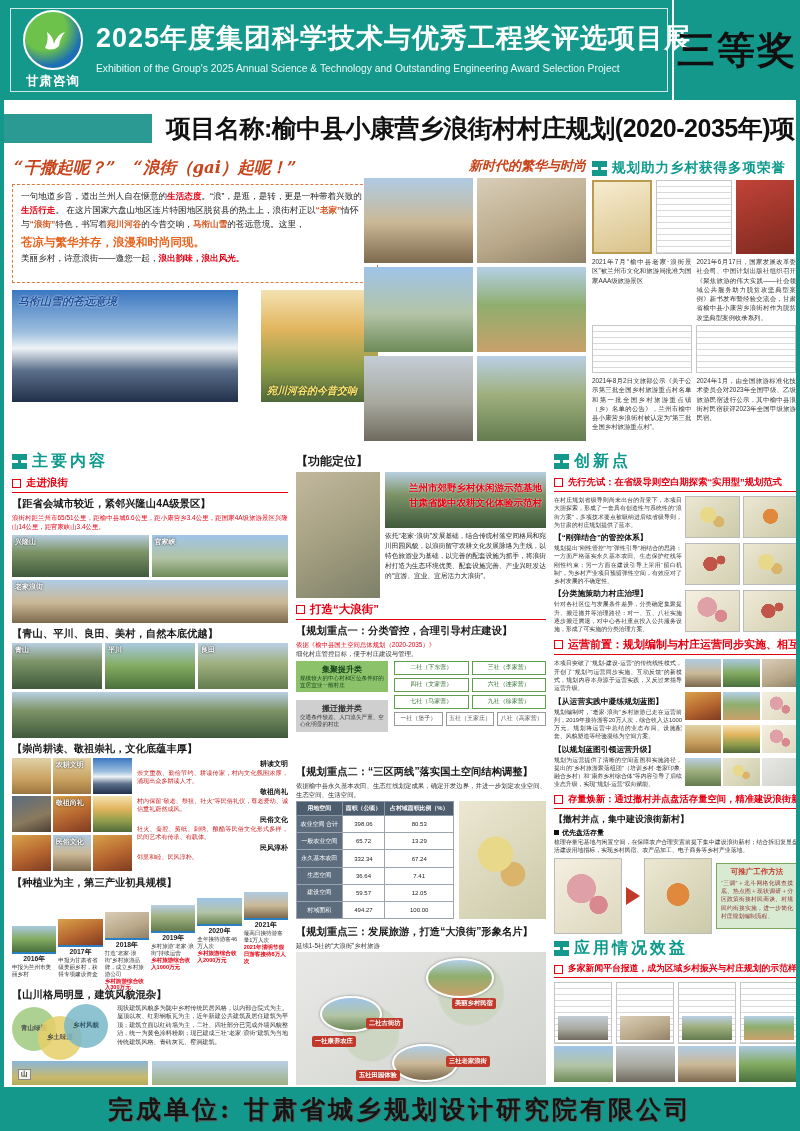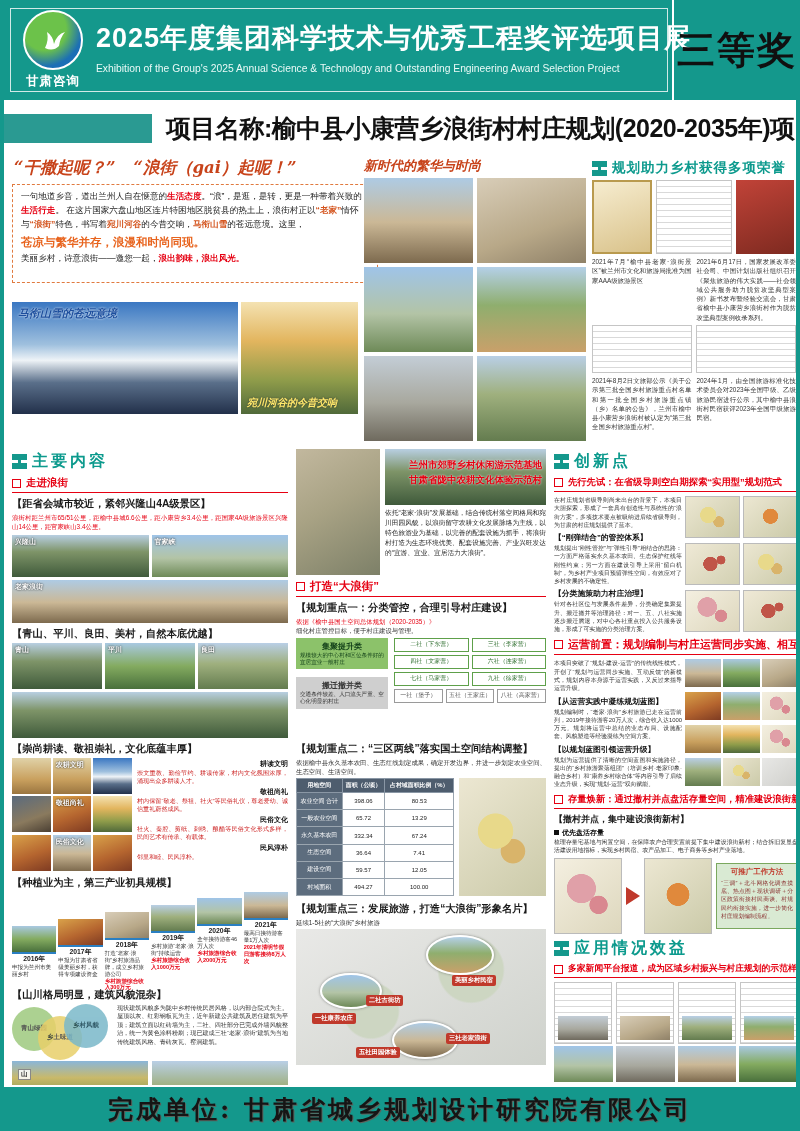--- a/index.html
+++ b/index.html
@@ -61,27 +61,27 @@
   .g-cert{background:linear-gradient(160deg,#f6eccf,#d9c28a);border:2px double #b99a4e;box-sizing:border-box;}
   .g-book{background:linear-gradient(160deg,#c14338,#7e2a20);}
   .doc-lines{background:repeating-linear-gradient(180deg,#fff 0 5px,#d9d9d9 5px 6px);border:1px solid #c5c5c5;box-sizing:border-box;}
   
   .band-top{position:absolute;top:157px;left:0;width:792px;height:290px;}
   .intro{position:absolute;left:8px;top:0;width:366px;height:290px;}
   .slogans{display:flex;gap:18px;justify-content:flex-start;margin:0 0 5px 2px;}
   .slogan{font-family:"DejaVu Serif","Liberation Serif",serif;font-style:italic;font-weight:900;font-size:16.5px;color:#C8431A;white-space:nowrap;}
   .intro-box{border:1.6px dashed #E07A3F;padding:5px 8px;font-size:8.6px;line-height:1.6;color:#222;height:99px;box-sizing:border-box;}
   .intro-box .big-org{display:block;color:#E8641E;font-weight:900;font-size:11.5px;margin-top:2px;}
-  .intro-photos{display:flex;gap:3px;margin-top:19px;}
+  .intro-photos{display:flex;gap:3px;margin-top:7px;justify-content:space-between;}
   .intro-ph-l{width:226px;height:112px;}
   .intro-ph-r{width:117px;height:112px;}
   .cap-blue{position:absolute;top:4px;left:6px;font-family:"DejaVu Serif",serif;font-style:italic;font-weight:900;font-size:11px;color:#1d4f9e;text-shadow:0 0 2px #fff;}
   .cap-yellow{position:absolute;bottom:4px;left:6px;font-family:"DejaVu Serif",serif;font-style:italic;font-weight:900;font-size:10px;color:#ffe96a;text-shadow:0 0 2px #333;}
   .gallery{position:absolute;left:360px;top:0;width:222px;height:290px;}
-  .gallery-cap{text-align:left;font-family:"DejaVu Serif",serif;font-style:italic;font-weight:900;font-size:13px;color:#C8431A;margin-bottom:3px;}
+  .gallery-cap{text-align:right;font-family:"DejaVu Serif",serif;font-style:italic;font-weight:900;font-size:13px;color:#C8431A;margin-bottom:3px;}
   .gallery-grid{display:grid;grid-template-columns:1fr 1fr;gap:4px;}
   .gallery-grid .photo{height:85px;}
   .honors{position:absolute;left:588px;top:0;width:204px;height:290px;overflow:hidden;}
   .honors .sec-text{font-size:13.5px;letter-spacing:1px;}
   .honors-media{display:flex;gap:4px;margin:2px 0 3px 0;}
   .hm{height:74px;}
   .honors-cols{display:flex;gap:5px;margin-bottom:3px;}
   .honors-cols>div{flex:1;}
   .honors-docs{display:flex;gap:4px;margin:3px 0;}
   
@@ -390,20 +390,21 @@
       <div class="bottom-ph">
         <div class="photo g-3d">
           <span class="tag-chip" style="left:6px;top:8px;">山</span>
 
         </div>
         <div class="photo g-village"></div>
       </div>
     </section>
 
     <section class="col-mid">
+      <div class="bracket-h" style="font-size:12px;">【功能定位】</div>
       <div class="pos-block">
         <div class="photo g-terrain pos-map"></div>
         <div class="pos-right">
           <div class="photo g-mtn pos-banner">
             <div class="pos-banner-lines">
               <div class="pos-line">兰州市郊野乡村休闲游示范基地</div>
               <div class="pos-line">甘肃省陇中农耕文化体验示范村</div>
             </div>
           </div>
           <div class="pos-text">依托“老家·浪街”发展基础，结合传统村落空间格局和宛川田园风貌，以浪街留守农耕文化发展脉络为主线，以特色旅游业为基础，以完善的配套设施为抓手，将浪街村打造为生态环境优美、配套设施完善、产业兴旺发达的“宜游、宜业、宜居活力大浪街”。</div>

